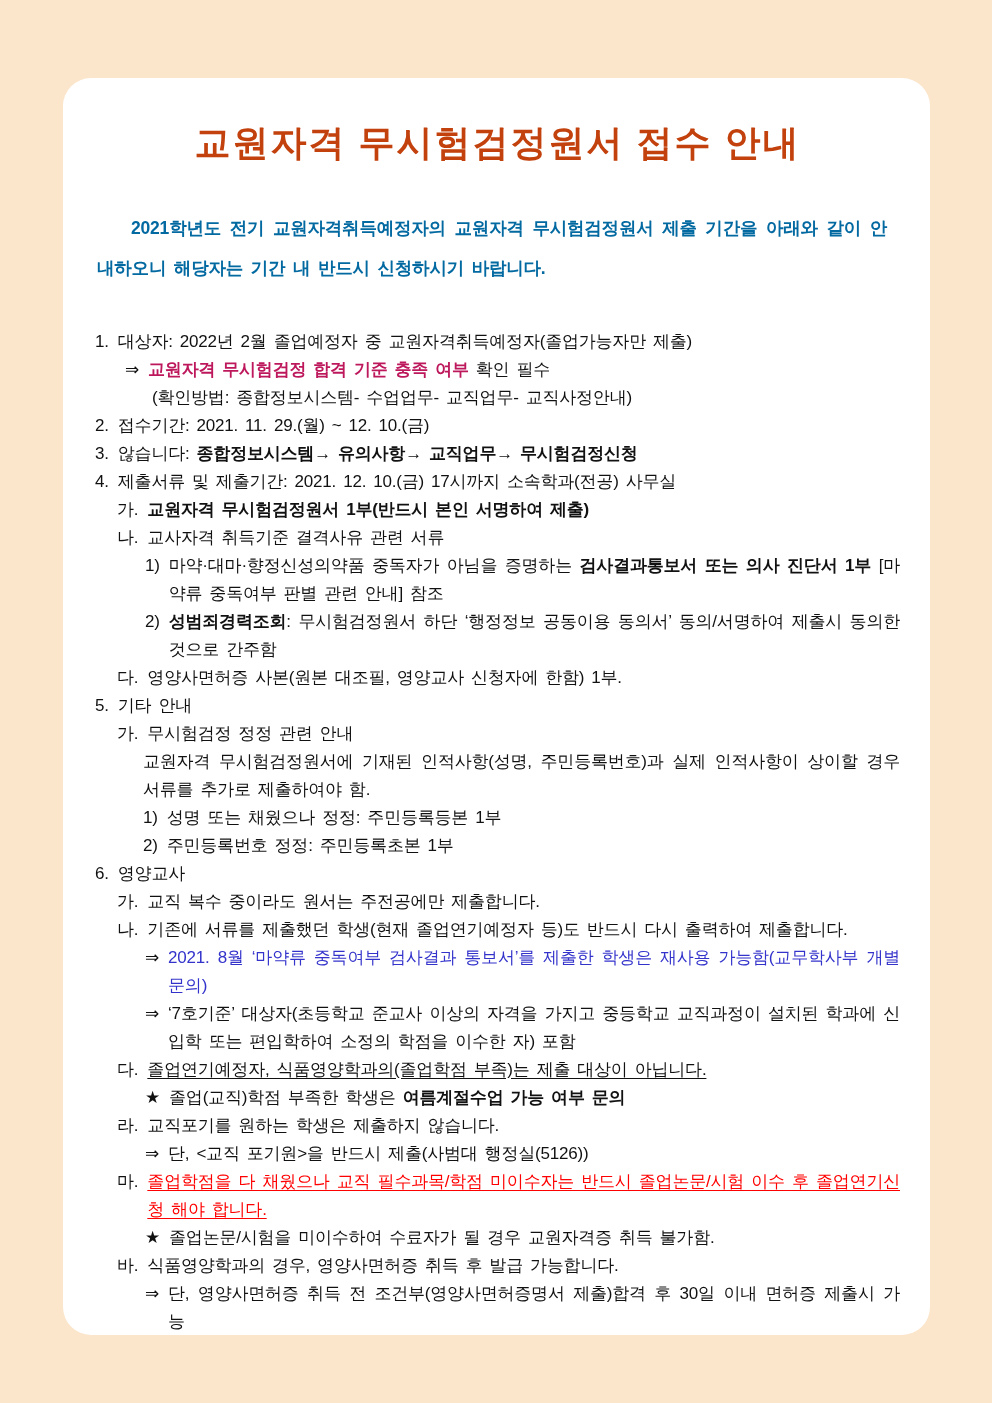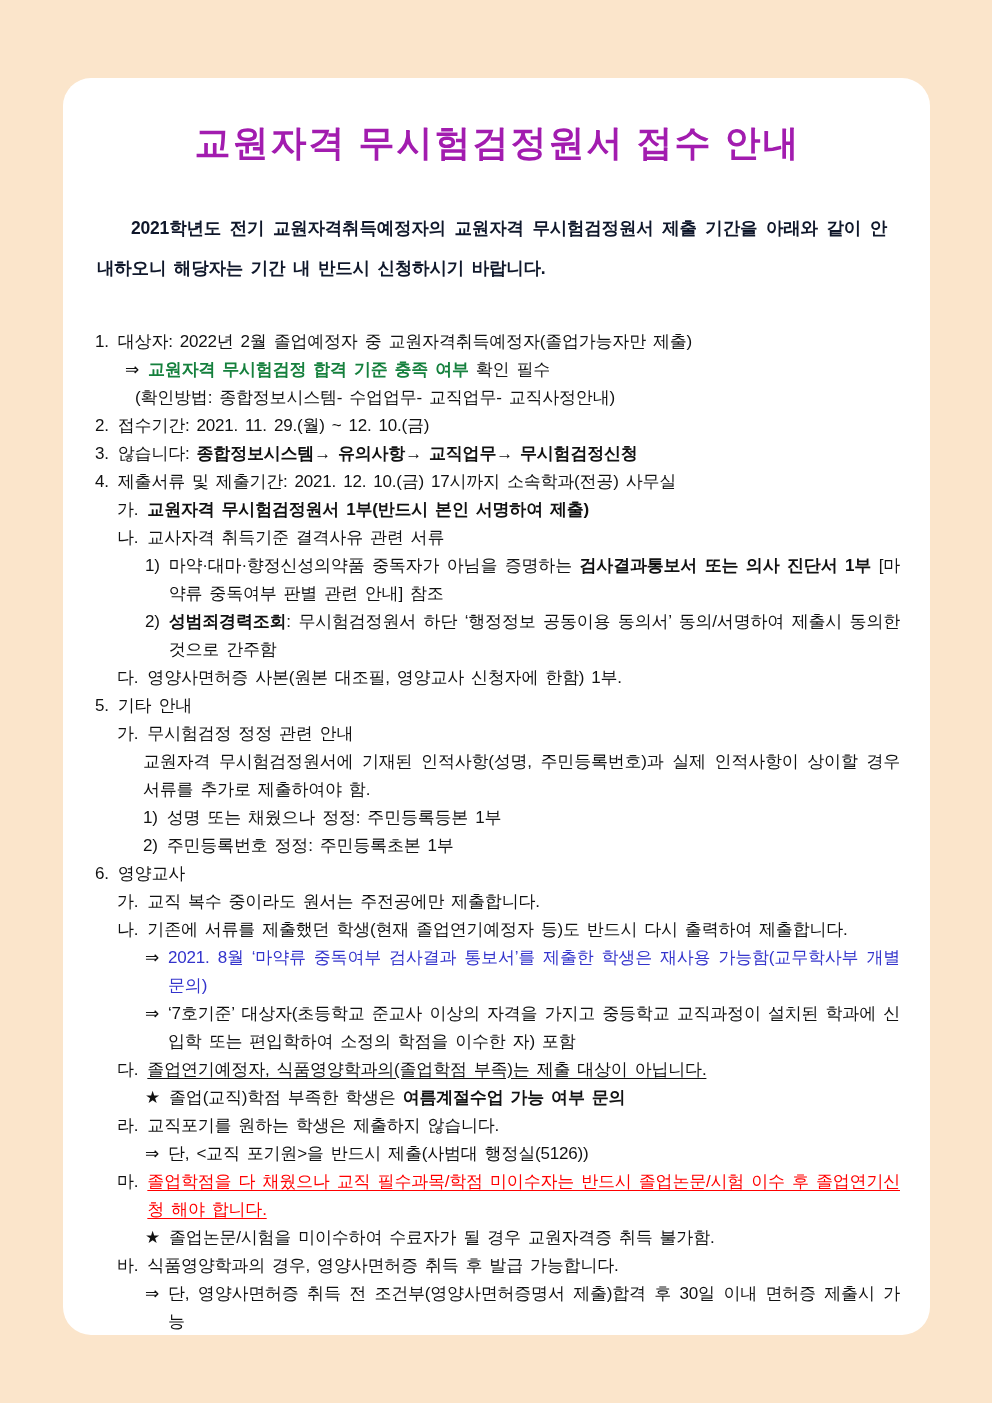--- a/index.html
+++ b/index.html
@@ -12,49 +12,49 @@
   .card{
     position:absolute;left:63px;top:78px;
     width:867px;height:1257px;
     background:#ffffff;border-radius:28px;
     box-sizing:border-box;
     padding:36px 30px 28px 32px;
   }
   .title{
     margin:6px 0 0 0;
     text-align:center;
-    color:#a21caf;
+    color:#c2410c;
     font-size:36px;font-weight:bold;
     letter-spacing:2px;
     line-height:46px;
   }
   .intro{
     margin:42px 13px 40px 2px;
-    font-size:17.5px;font-weight:bold;color:#0f172a;
+    font-size:17.5px;font-weight:bold;color:#0369a1;
     line-height:40px;
     text-indent:34px;
     text-align:justify;word-break:break-all;
     word-spacing:3px;letter-spacing:-0.2px;
   }
   .doc{color:#111111;}
   .line{
     display:flex;align-items:flex-start;
     font-size:17px;line-height:28px;
     letter-spacing:-0.2px;word-spacing:2.5px;
   }
   .marker{flex:none;margin-right:9px;white-space:pre;}
   .txt{flex:1 1 auto;text-align:justify;word-break:break-all;}
   .ind0{margin-left:0;}
   .ind1{margin-left:22px;}
   .ind2{margin-left:30px;}
-  .ind3{margin-left:40px;}
+  .ind3{margin-left:57px;}
   .ind4{margin-left:48px;}
   .ind5{margin-left:50px;}
   .b{font-weight:bold;}
-  .rb{color:#15803d;font-weight:bold;}
+  .rb{color:#be185d;font-weight:bold;}
   .bl{color:#3333cc;}
   .u{text-decoration:underline;text-underline-offset:3px;}
   .ru{color:#ff0000;text-decoration:underline;text-underline-offset:3px;}
 </style>
 </head>
 <body>
 
 <div class="page">
   <div class="card">
     <h1 class="title">교원자격 무시험검정원서 접수 안내</h1>

